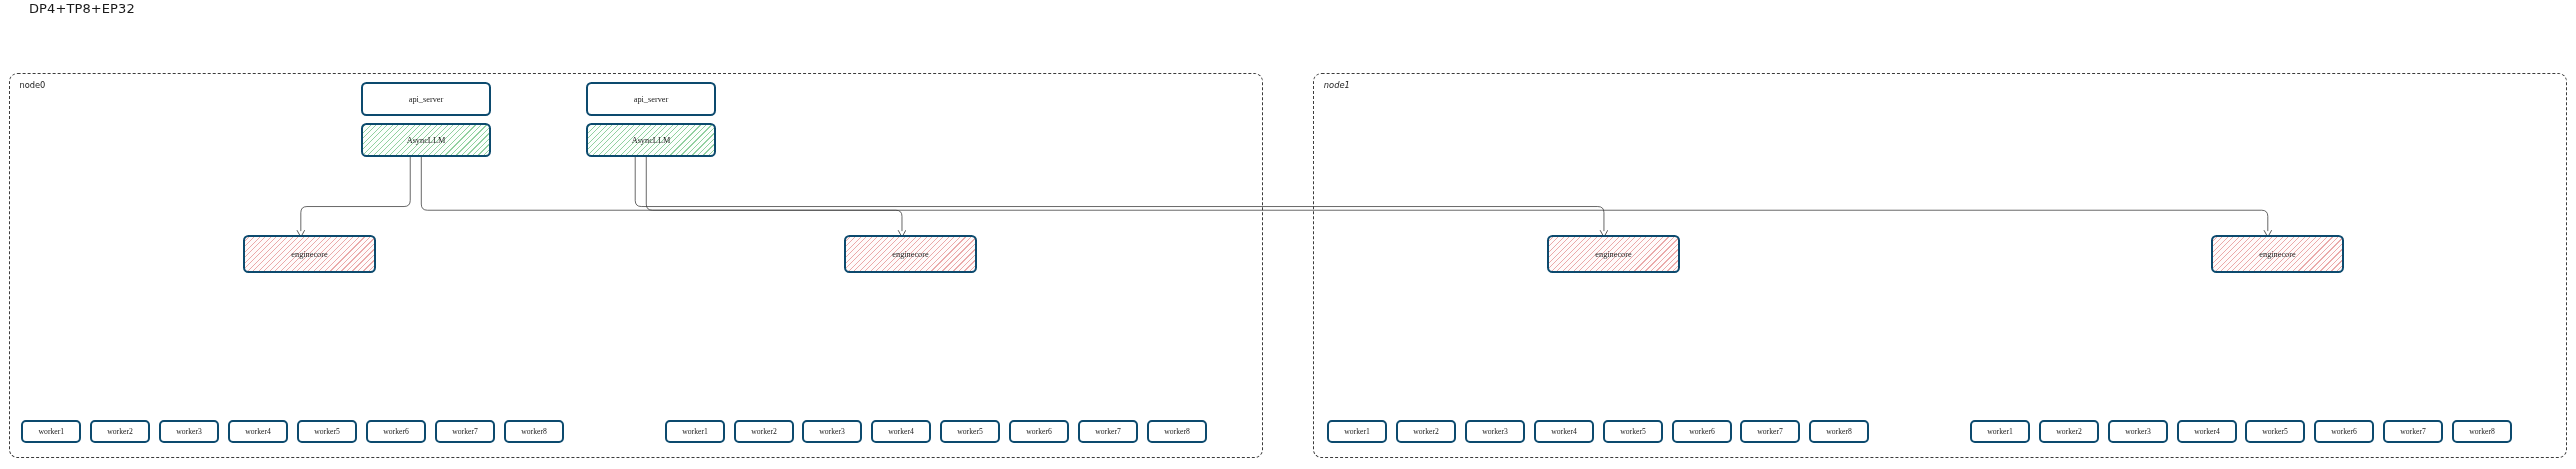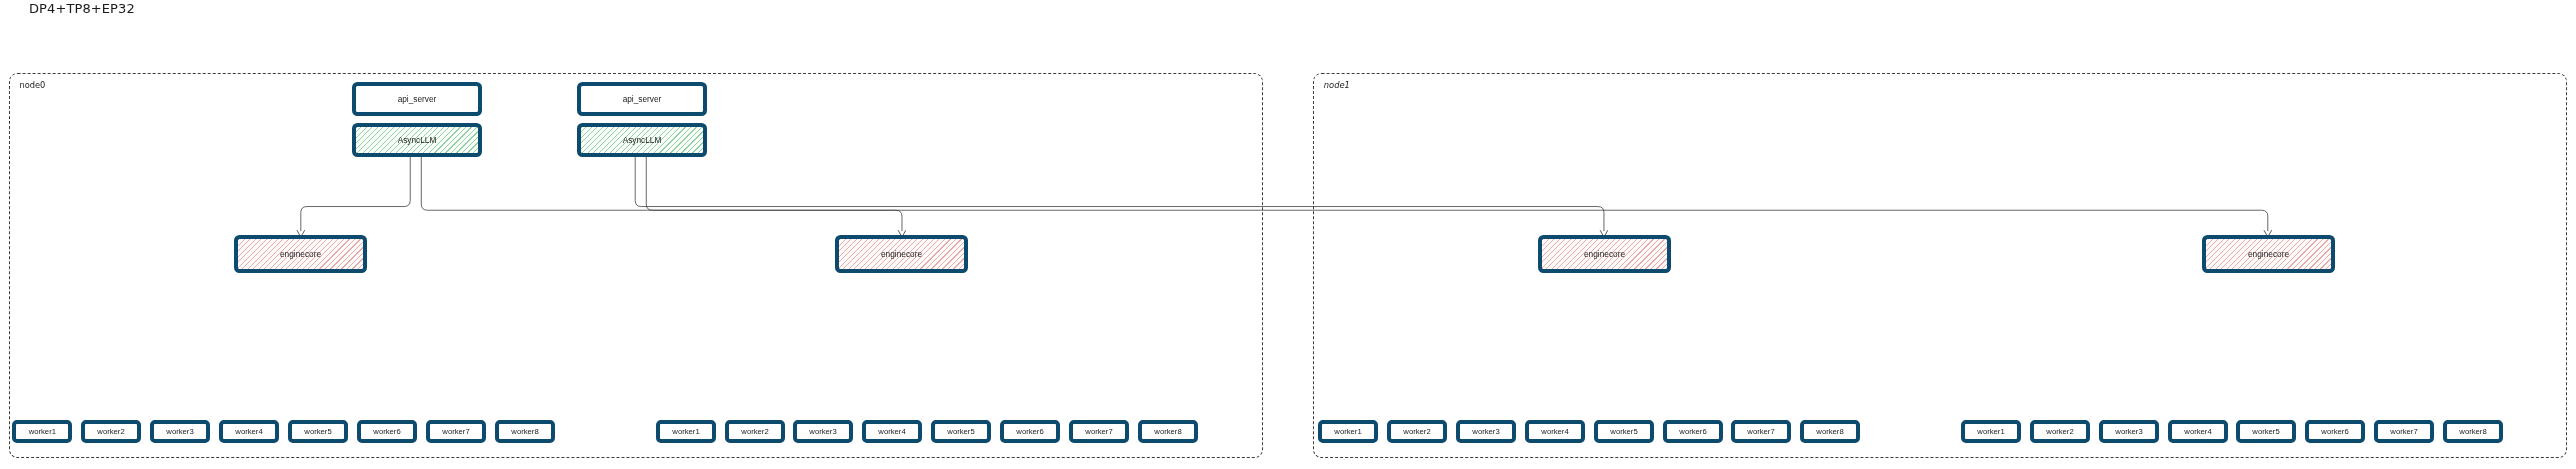--- a/index.html
+++ b/index.html
@@ -50,30 +50,31 @@
     font-size: 8.3px;
     color: #1c1c1c;
     font-family: "DejaVu Sans", sans-serif;
     white-space: nowrap;
   }
 
   
   .box {
     position: absolute;
     box-sizing: border-box;
-    border: 4px solid #0c4a6e;
+    border: 2px solid #0c4a6e;
     border-radius: 5.5px;
     display: flex;
     align-items: center;
     justify-content: center;
     font-size: 8.3px;
     color: #1b1b1b;
     background: #ffffff;
     white-space: nowrap;
-    font-family: Liberation Sans, sans-serif;
+    font-family: Liberation Serif, serif;
+    margin-left: 9px;
   }
 
   .box-api-server {
     background: #ffffff;
   }
 
   
   .box-asyncllm {
     background-color: #fbfffc;
     background-image: repeating-linear-gradient(

